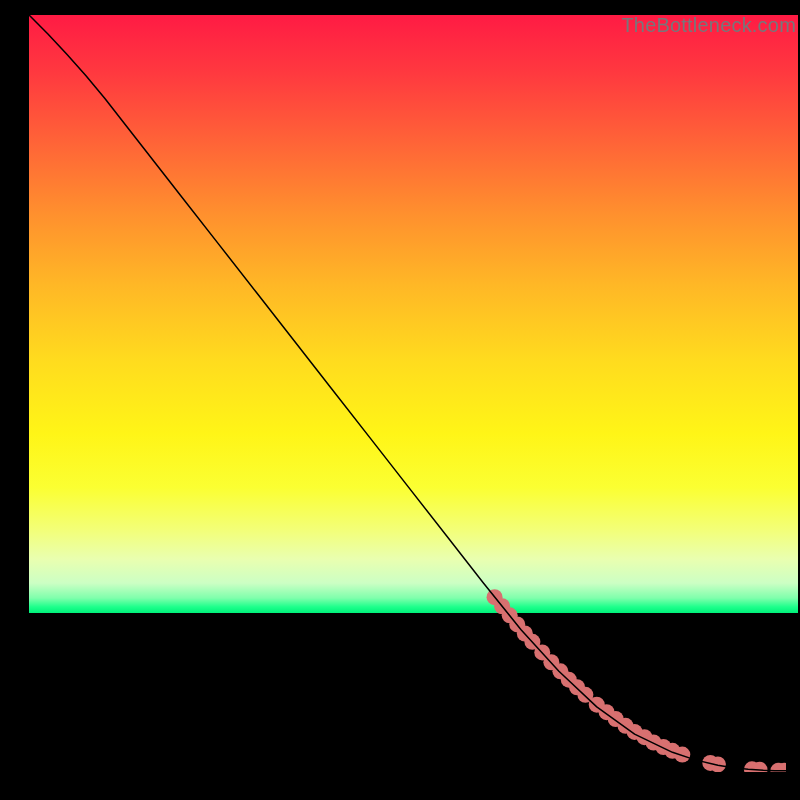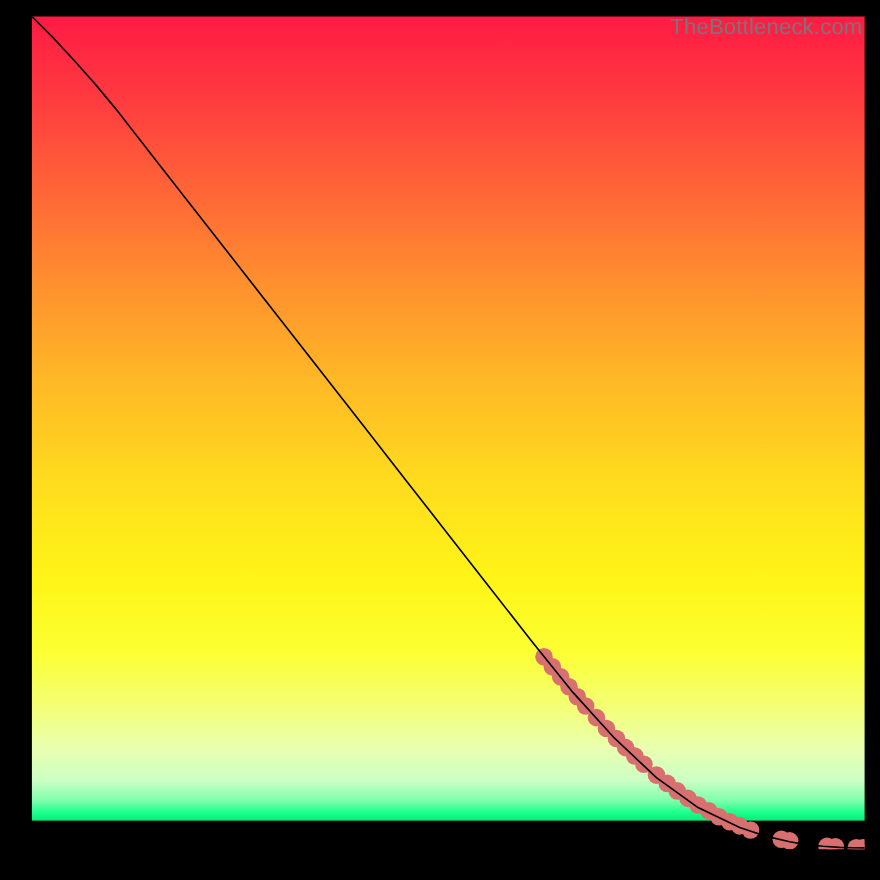--- a/index.html
+++ b/index.html
@@ -16,36 +16,37 @@
     top: 0;
     width: 800px;
     height: 800px;
     background: #000;
   }
   .plot {
     position: absolute;
     left: 29px;
     top: 15px;
     width: 757px;
-    height: 731px;
+    height: 598px;
     background: linear-gradient(to bottom,
       #ff1b44 0%,
       #ff3a3f 10%,
       #ff6a36 23%,
       #ff8f2e 33%,
       #ffb726 45%,
       #ffdc1e 58%,
       #fff517 70%,
       #fbff32 79%,
       #f3ff77 86%,
       #e9ffb0 91%,
       #ccffc4 95%,
       #7fffac 97.5%,
       #1cff8b 99%,
       #00f07a 100%);
+    padding-left: 12px;
   }
   .watermark {
     position: absolute;
     top: -1px;
     right: 2px;
     font-family: Arial, Helvetica, sans-serif;
     font-size: 20px;
     color: #77777b;
     letter-spacing: 0.2px;
   }

